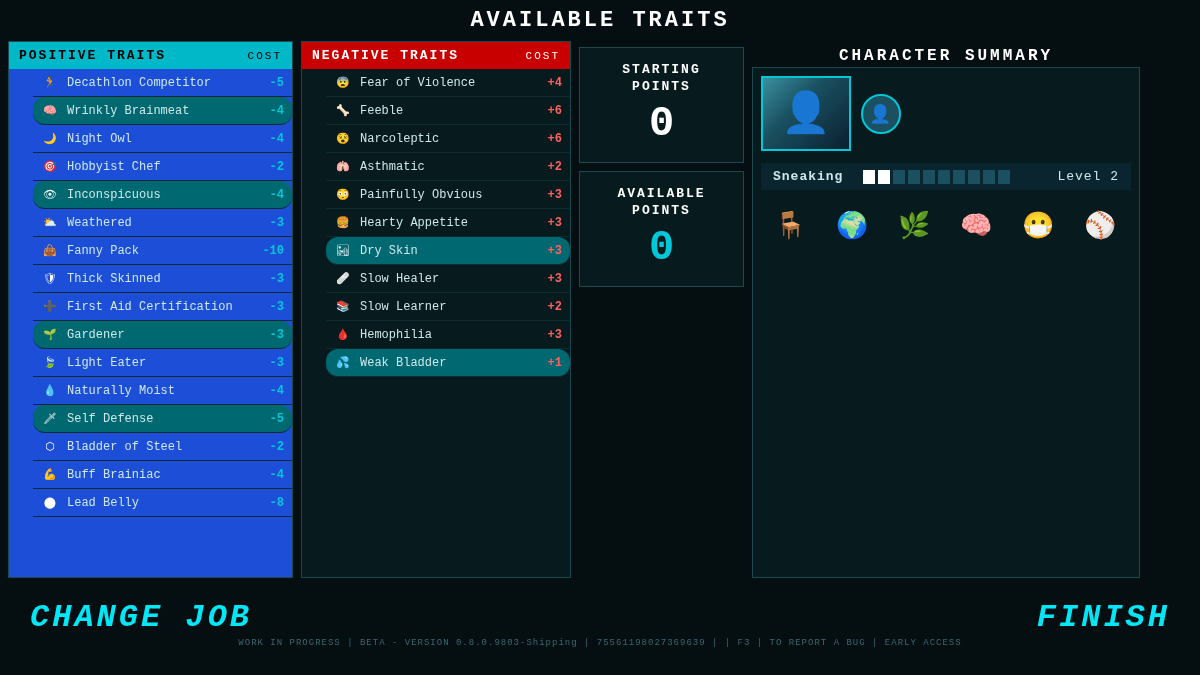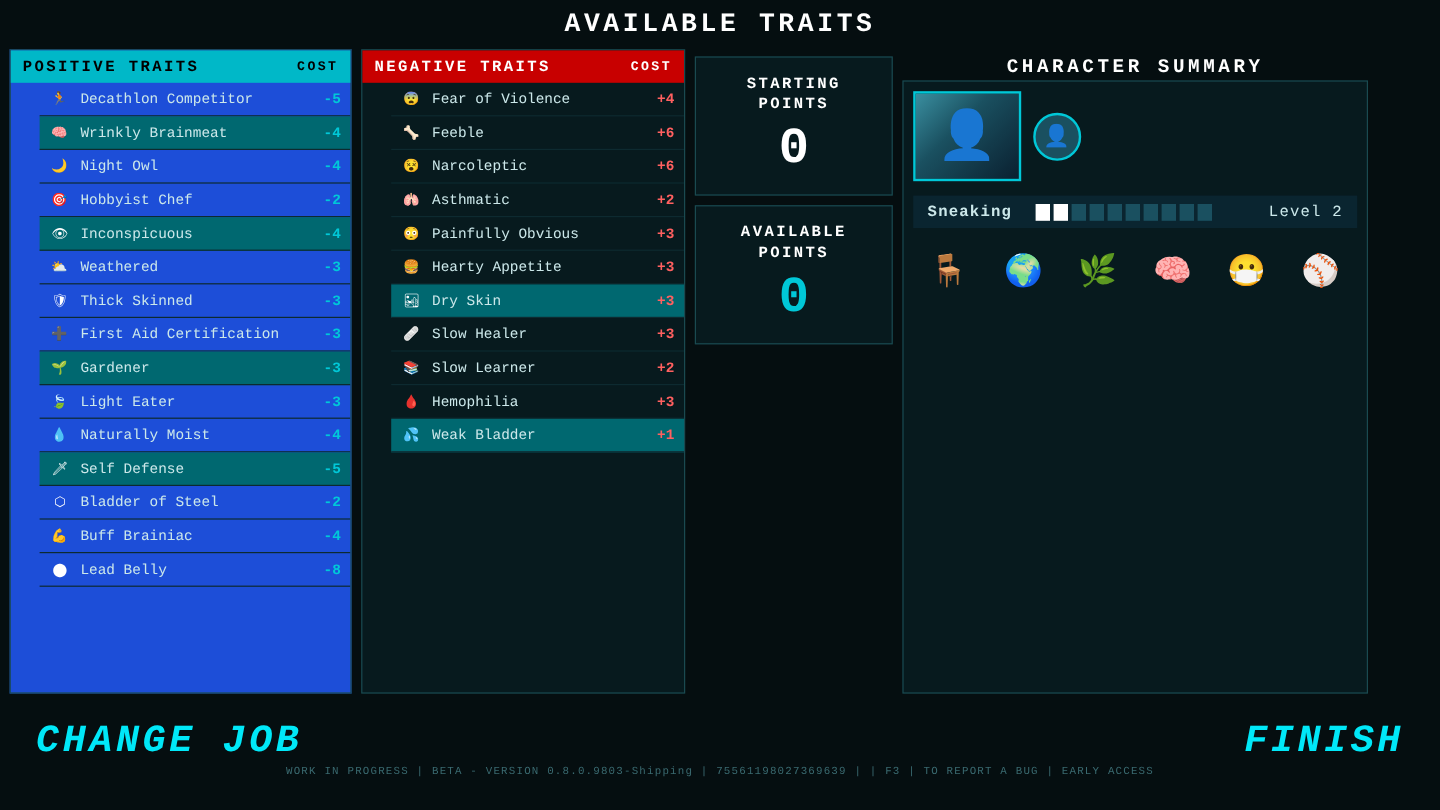--- a/index.html
+++ b/index.html
@@ -69,20 +69,21 @@
       display: flex;
       align-items: center;
       padding: 4px 8px;
       border-bottom: 1px solid #0d2a30;
       cursor: pointer;
       min-height: 28px;
     }
 
     .trait-item.selected-teal {
       background: #006870;
+      border-radius: 12px;
     }
 
     .trait-icon {
       width: 18px;
       height: 18px;
       margin-right: 8px;
       flex-shrink: 0;
       display: flex;
       align-items: center;
       justify-content: center;
@@ -328,21 +329,21 @@
     .icon-obvious::before { content: '😳'; font-size: 11px; }
     .icon-hearty::before { content: '🍔'; font-size: 11px; }
     .icon-dry::before { content: '🏜'; font-size: 11px; }
     .icon-healer::before { content: '🩹'; font-size: 11px; }
     .icon-learner::before { content: '📚'; font-size: 11px; }
     .icon-hemo::before { content: '🩸'; font-size: 11px; }
     .icon-weak::before { content: '💦'; font-size: 11px; }
 
     .col-header-cost {
       font-size: 11px;
-      font-weight: bold;
+      font-weight: normal;
       letter-spacing: 2px;
     }
 
     .char-summary-wrapper {
       display: flex;
       flex-direction: column;
     }
 
     .char-summary-title-bar {
       font-size: 16px;
@@ -389,20 +390,25 @@
     </div>
         <div class="trait-item selected-teal">
       <span class="trait-icon icon-eye"></span>
       <span class="trait-name">Inconspicuous</span>
       <span class="trait-cost">-4</span>
     </div>
         <div class="trait-item">
       <span class="trait-icon icon-weather"></span>
       <span class="trait-name">Weathered</span>
       <span class="trait-cost">-3</span>
+    </div>
+        <div class="trait-item">
+      <span class="trait-icon icon-bag"></span>
+      <span class="trait-name">Fanny Pack</span>
+      <span class="trait-cost">-10</span>
     </div>
         <div class="trait-item">
       <span class="trait-icon icon-shield"></span>
       <span class="trait-name">Thick Skinned</span>
       <span class="trait-cost">-3</span>
     </div>
         <div class="trait-item">
       <span class="trait-icon icon-aid"></span>
       <span class="trait-name">First Aid Certification</span>
       <span class="trait-cost">-3</span>

